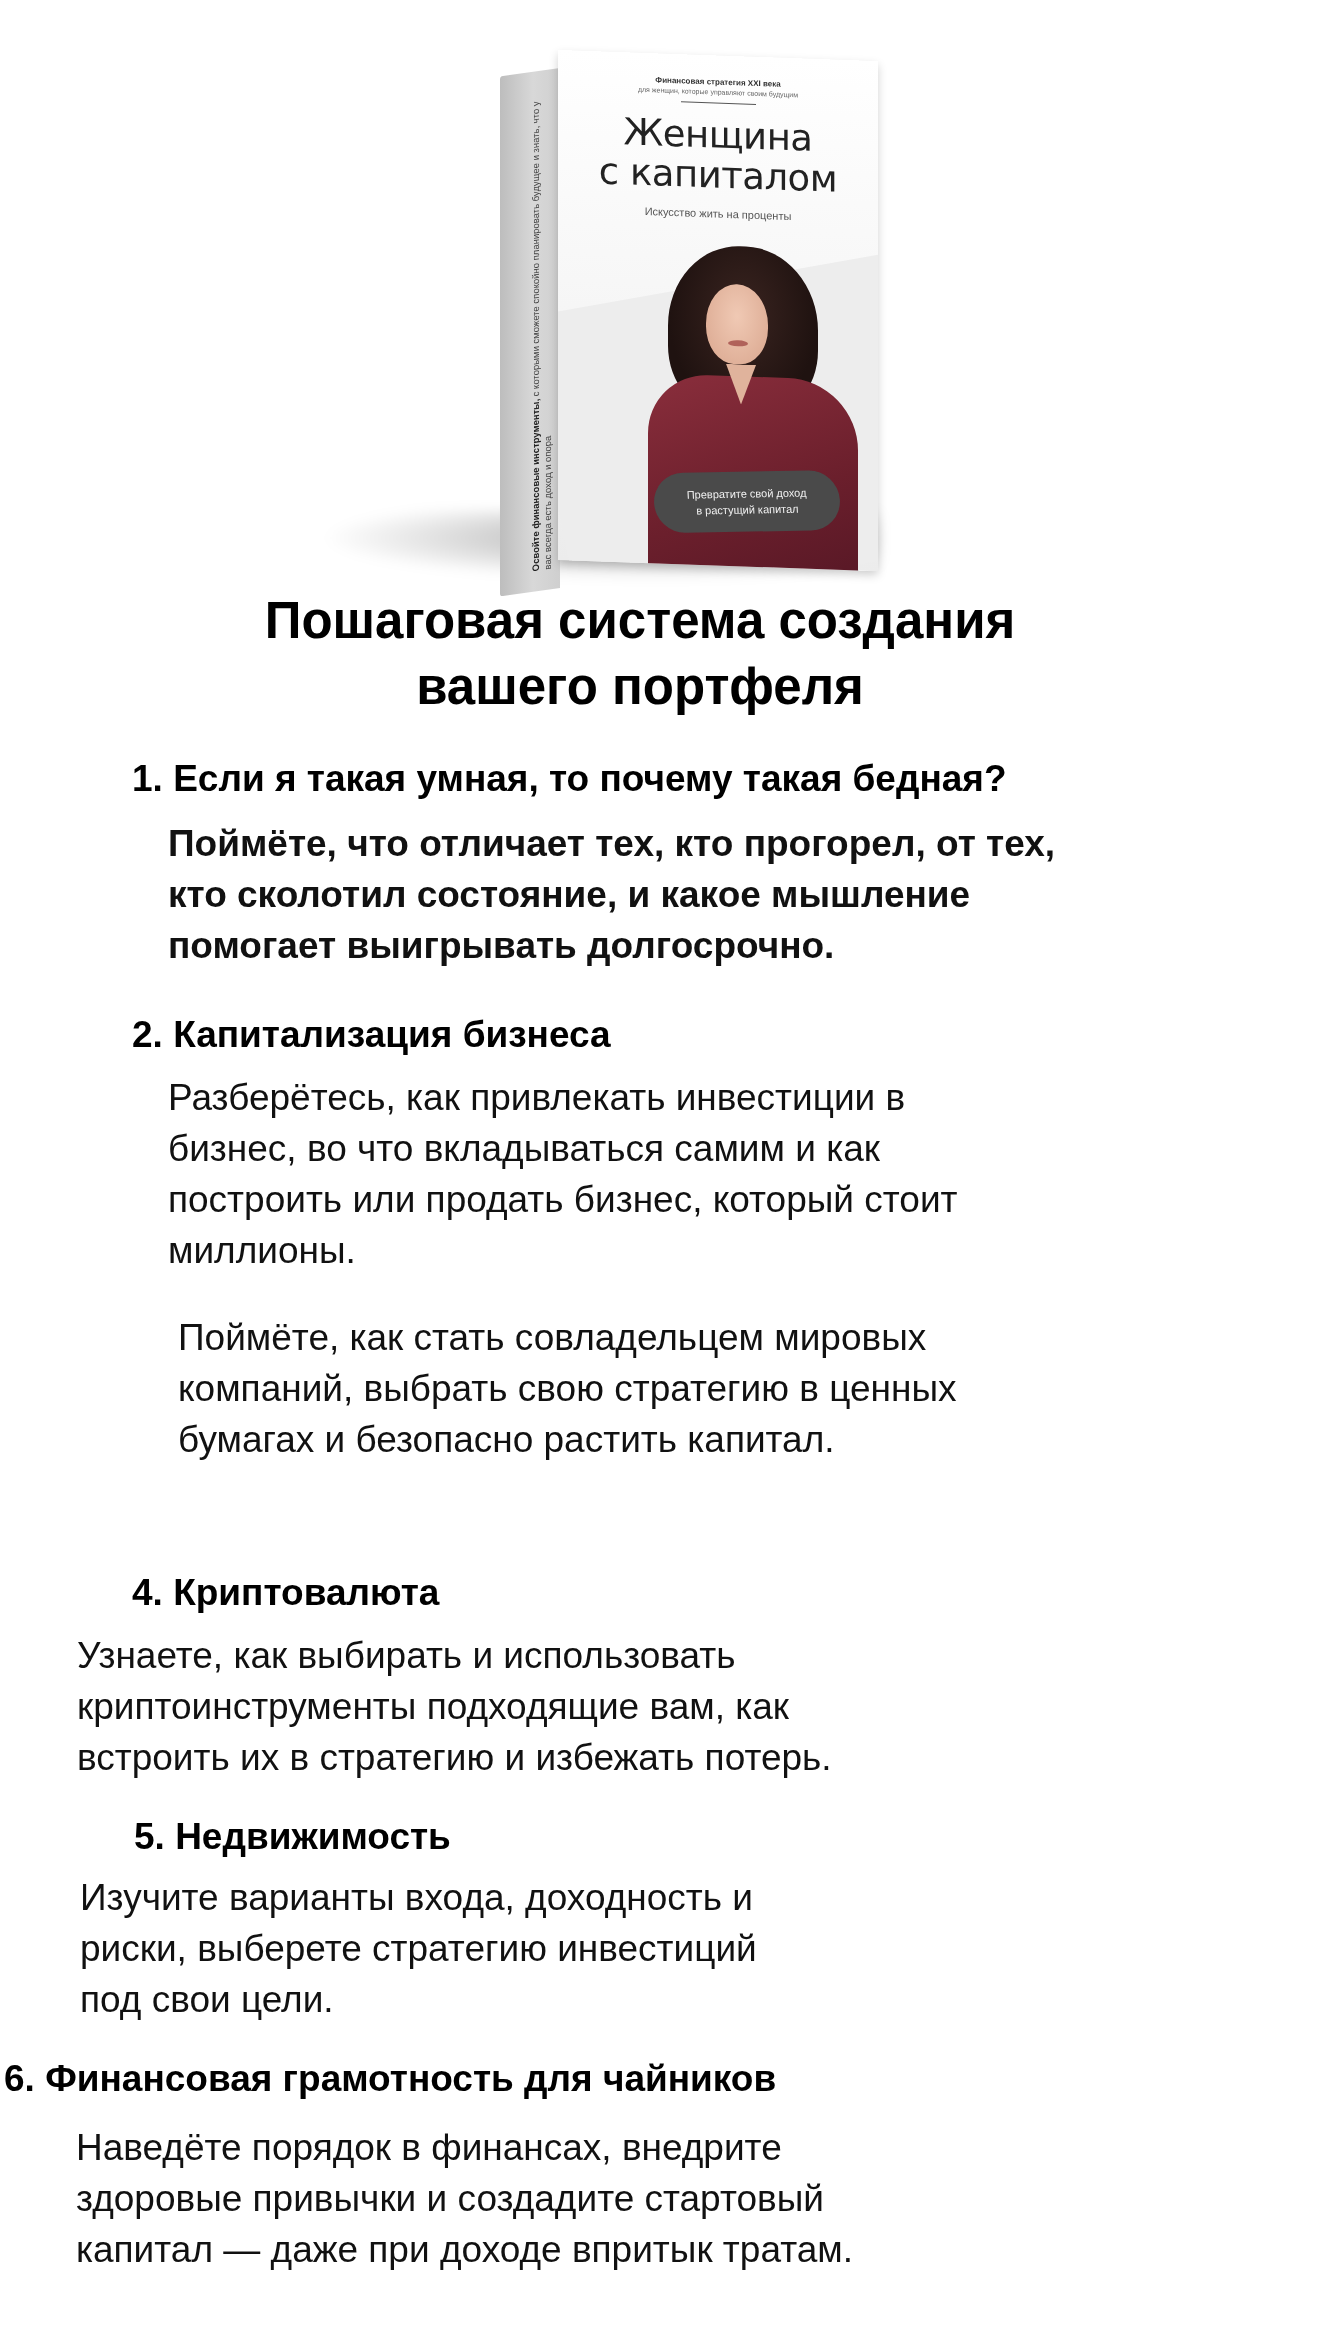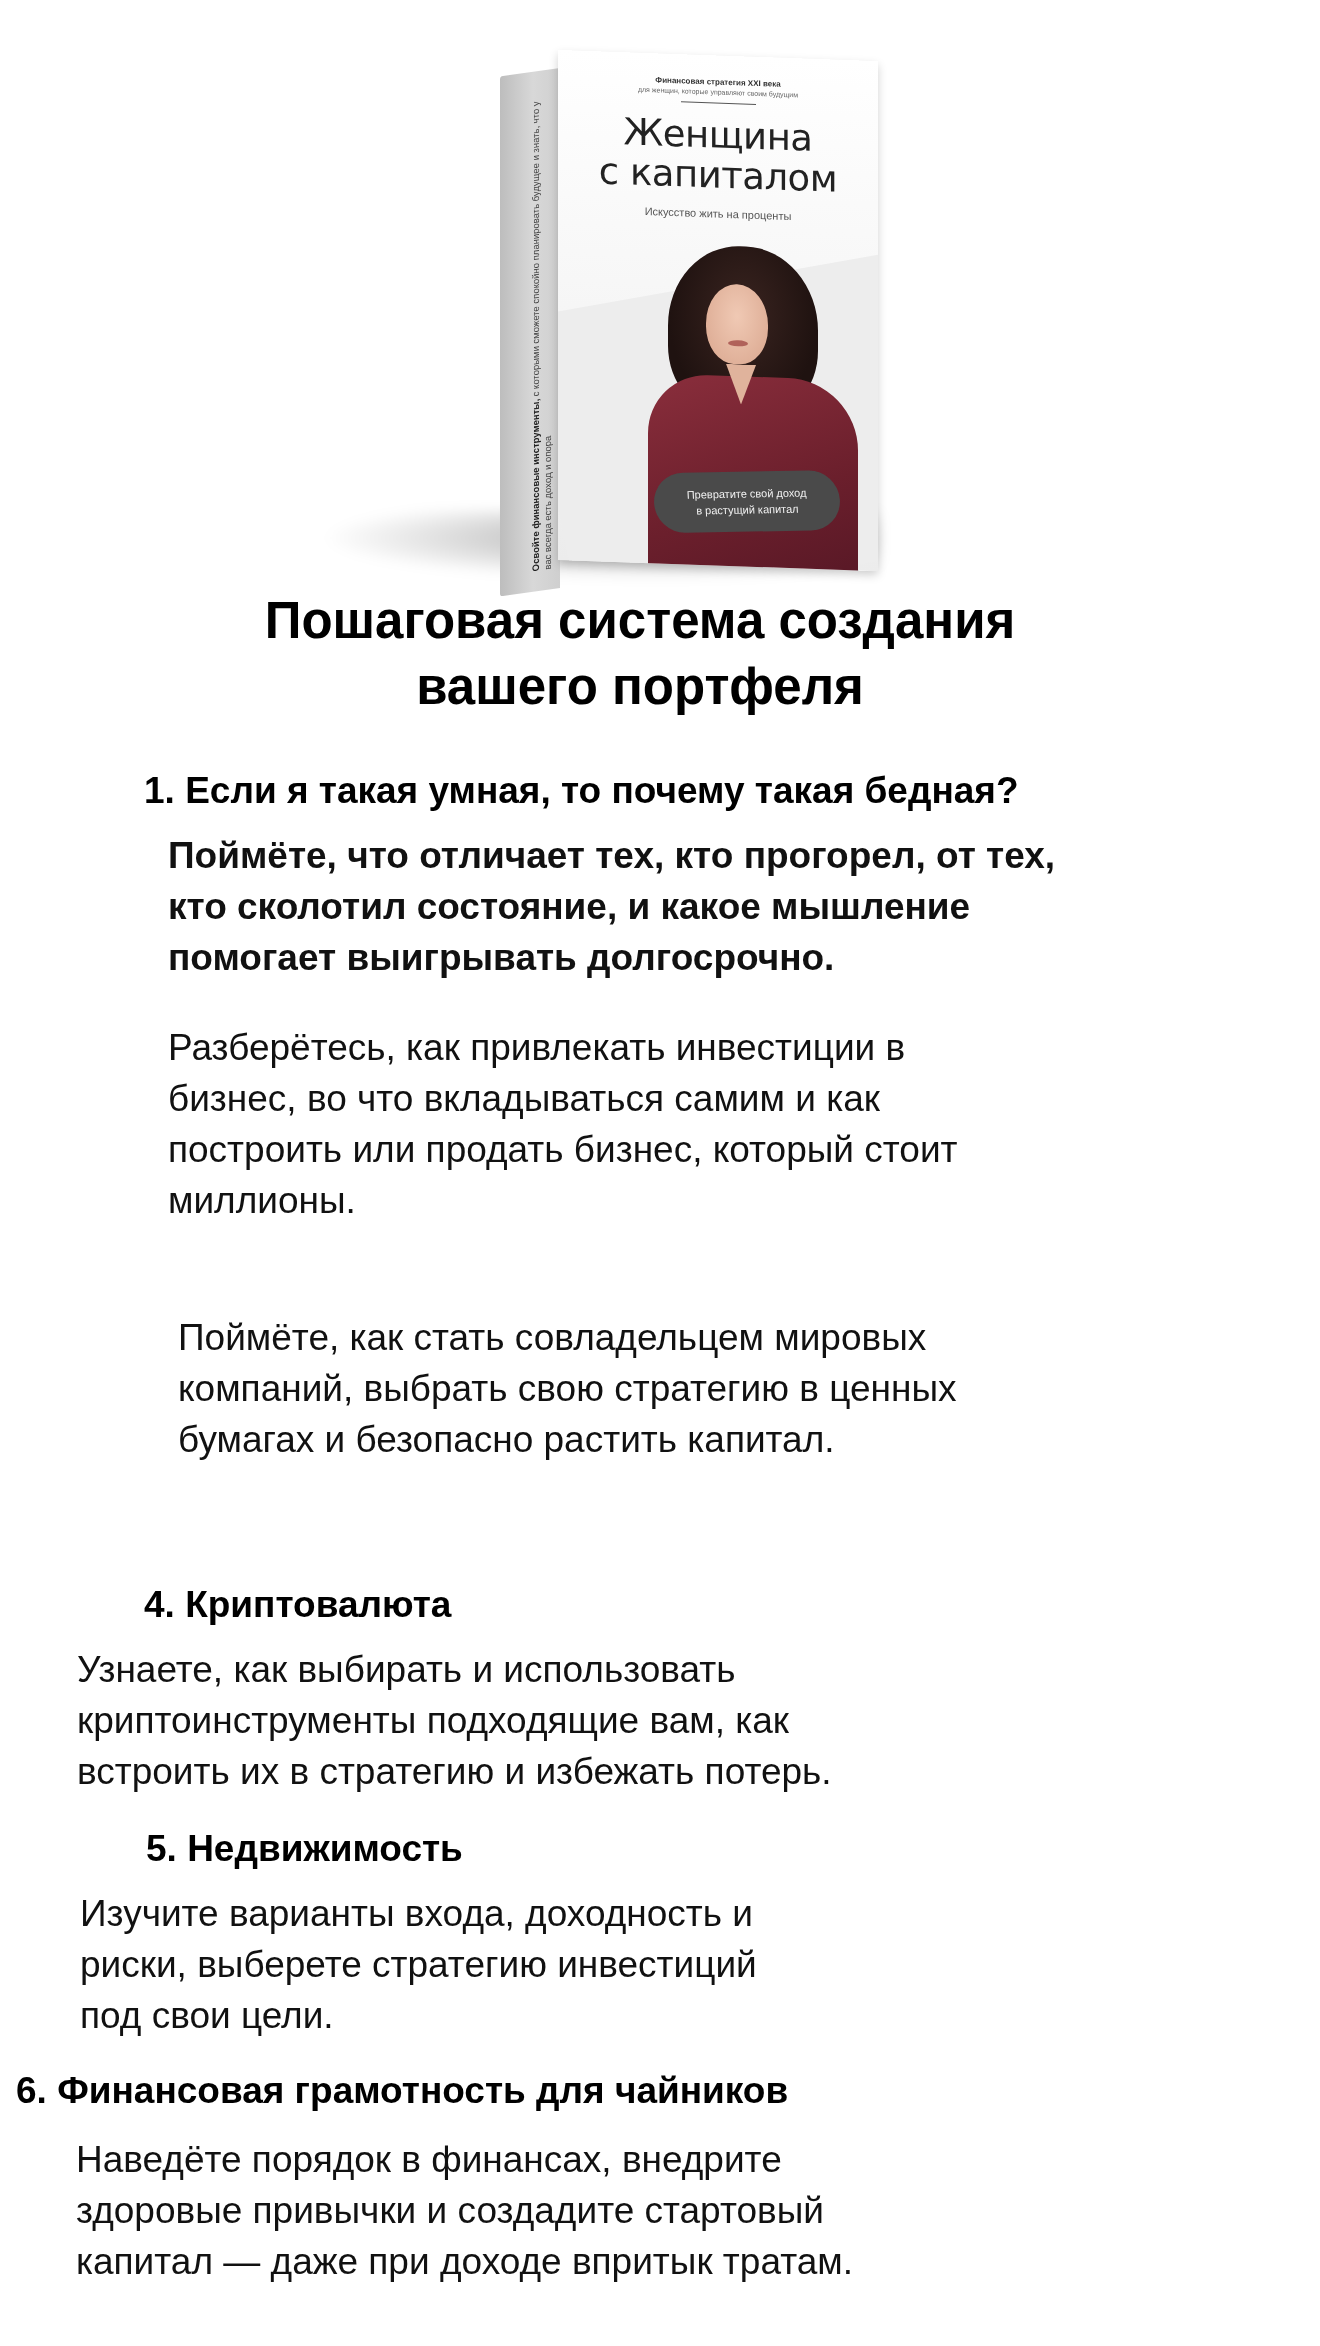--- a/index.html
+++ b/index.html
@@ -78,21 +78,21 @@
       display: flex; flex-direction: column; justify-content: center;
     }
     
     .heading {
       position: absolute; left: 0; width: 1280px; top: 588px; text-align: center;
       font-size: 51px; line-height: 66px; font-weight: bold; color: #000; margin: 0;
     }
     
     .section { position: absolute; left: 0; width: 1320px; }
     .sec-title {
-      font-size: 37px; font-weight: bold; line-height: 46px; color: #000; margin: 16px;
+      font-size: 37px; font-weight: bold; line-height: 46px; color: #000; margin: 4px;
       white-space: nowrap;
     }
     .sec-desc {
       font-size: 37px; line-height: 51px; color: #111; margin: 0; white-space: pre-line;
     }
   </style>
 </head>
 <body>
 
 <div class="box-wrap">
@@ -134,20 +134,21 @@
 </h1>
 
 <div class="section" style="top:752px;">
   <h2 class="sec-title" style="padding-left:128px;">1. Если я такая умная, то почему такая бедная?</h2>
   <p class="sec-desc" style="padding-left:168px; margin-top:16px;font-weight:bold;">Поймёте, что отличает тех, кто прогорел, от тех,
 кто сколотил состояние, и какое мышление
 помогает выигрывать долгосрочно.</p>
 </div>
 
 <div class="section" style="top:1008px;">
+  <h2 class="sec-title" style="padding-left:128px;">2. Капитализация бизнеса</h2>
   <p class="sec-desc" style="padding-left:168px; margin-top:14px;">Разберётесь, как привлекать инвестиции в
 бизнес, во что вкладываться самим и как
 построить или продать бизнес, который стоит
 миллионы.</p>
 </div>
 
 <div class="section" style="top:1300px;">
   <p class="sec-desc" style="padding-left:178px; margin-top:12px;">Поймёте, как стать совладельцем мировых
 компаний, выбрать свою стратегию в ценных
 бумагах  и безопасно растить капитал.</p>

